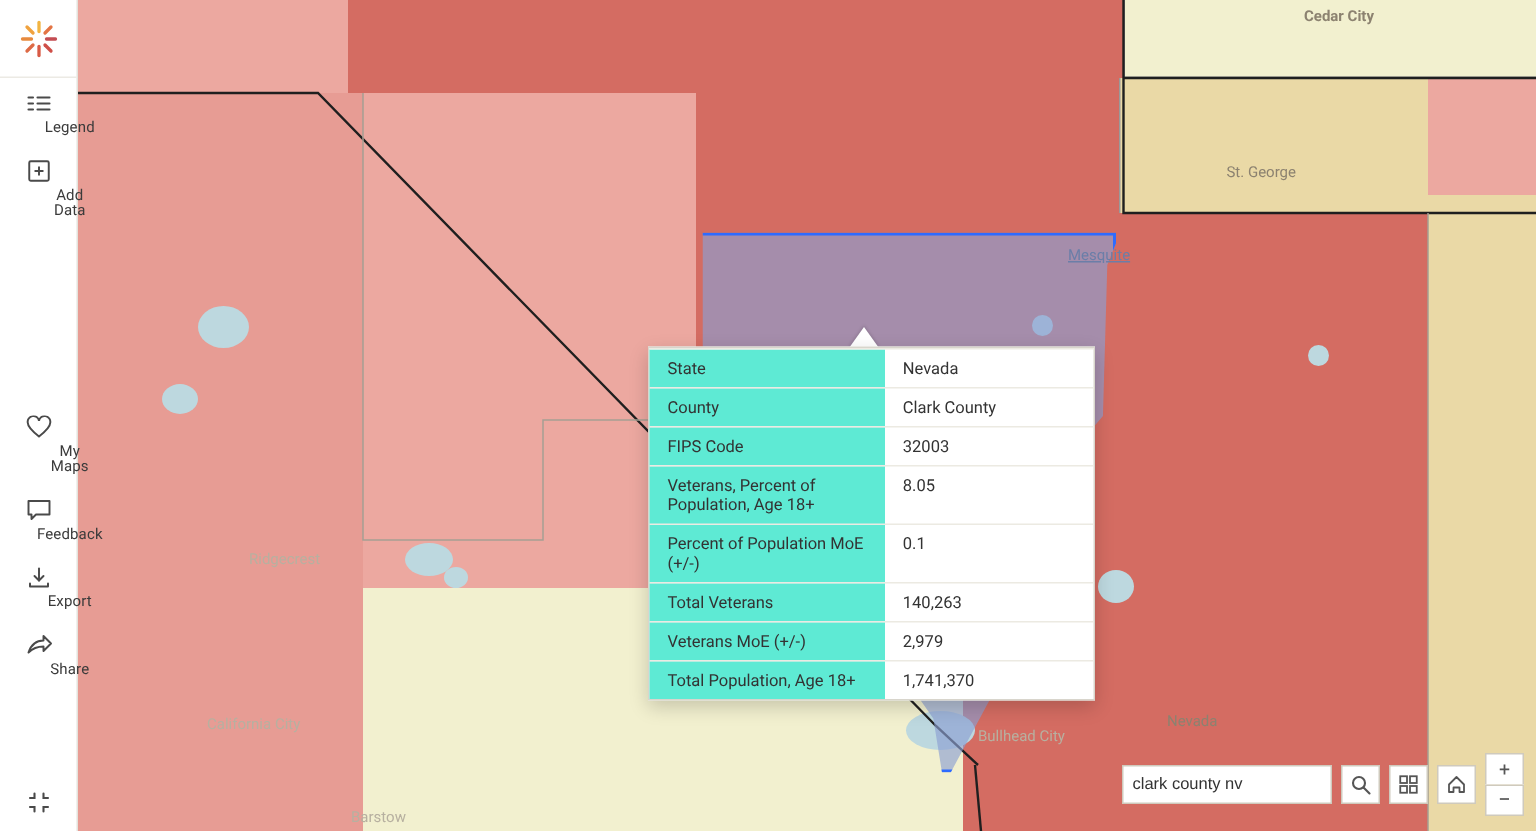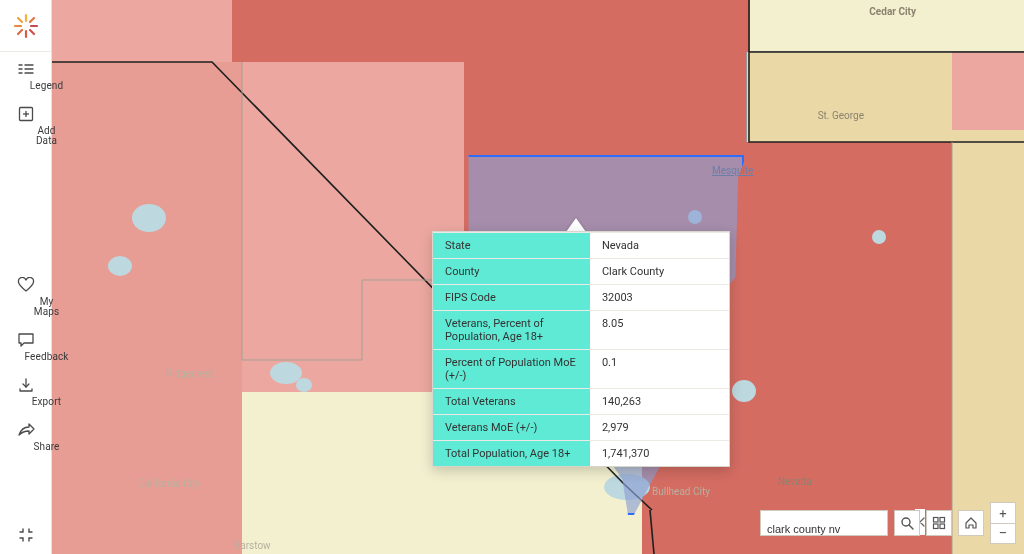--- a/index.html
+++ b/index.html
@@ -74,21 +74,21 @@
   .popup table { width: 100%; border-collapse: collapse; }
   .popup td { padding: 6px 12px; border-top: 1px solid #eceae2; vertical-align: top; }
   .popup td.k { width: 53%; background: #5eead4; color: #333; }
   .popup td.v { color: #333; }
 
   
   .br-controls {
     position: absolute; right: 8px; bottom: 10px; display: flex; gap: 6px; align-items: center; z-index: 40;
   }
   .searchbox {
-    display: flex; align-items: flex-end; height: 26px; width: 128px;
+    display: flex; align-items: center; height: 26px; width: 140px;
     background: #fff; border: 1px solid #cfcabd;
   }
   .searchbox input {
     flex: 1; border: none; outline: none; font-size: 11px; padding: 0 6px; color: #333; background: transparent;
   }
   .sq-btn {
     width: 26px; height: 26px; background: #fff; border: 1px solid #cfcabd;
     display: flex; align-items: center; justify-content: center; color: #555; cursor: pointer;
   }
   .zoom-stack { display: flex; flex-direction: column; }

